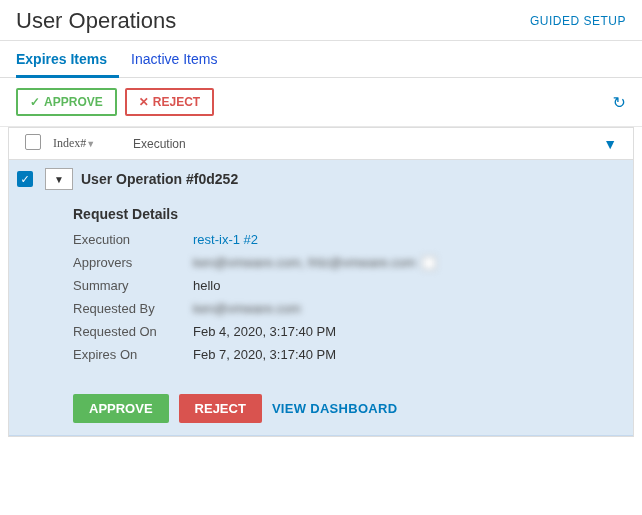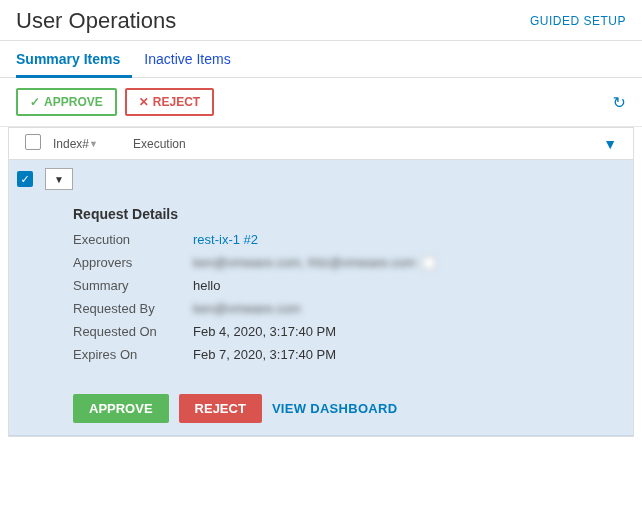--- a/index.html
+++ b/index.html
@@ -107,20 +107,21 @@
     .table-header-checkbox {
       width: 28px;
     }
 
     .table-header-col-index {
       width: 80px;
       font-size: 12px;
       color: #555;
       display: flex;
       align-items: center;
+      font-family: Liberation Serif, serif;
     }
 
     .table-header-col-execution {
       flex: 1;
       font-size: 12px;
       color: #555;
     }
 
     .table-header-filter {
       margin-left: auto;
@@ -291,21 +292,21 @@
 </head>
 <body>
 
 <div class="header">
   <span class="header-title">User Operations</span>
   <span class="guided-setup">GUIDED SETUP</span>
 </div>
 
 <div class="tabs">
   <div class="tab active">
-    <span>Summary Items</span>
+    <span>Expires Items</span>
   </div>
   <div class="tab">
     <span>Inactive Items</span>
   </div>
 </div>
 
 <div class="toolbar">
   <button class="btn-approve-top">
     <span>✓</span>
     <span>APPROVE</span>
@@ -334,20 +335,21 @@
   </div>
 
   <div class="row-item">
     <div class="row-header">
       <div class="row-checkbox">
         <span class="checkbox-checked">✓</span>
       </div>
       <div class="row-expand-btn">
         <span>▼</span>
       </div>
+      <span class="row-title">User Operation #f0d252</span>
     </div>
 
     <div class="request-details">
       <div class="request-details-title">Request Details</div>
 
       <div class="detail-row">
         <span class="detail-label">Execution</span>
         <span class="detail-value link">rest-ix-1 #2</span>
       </div>
 

